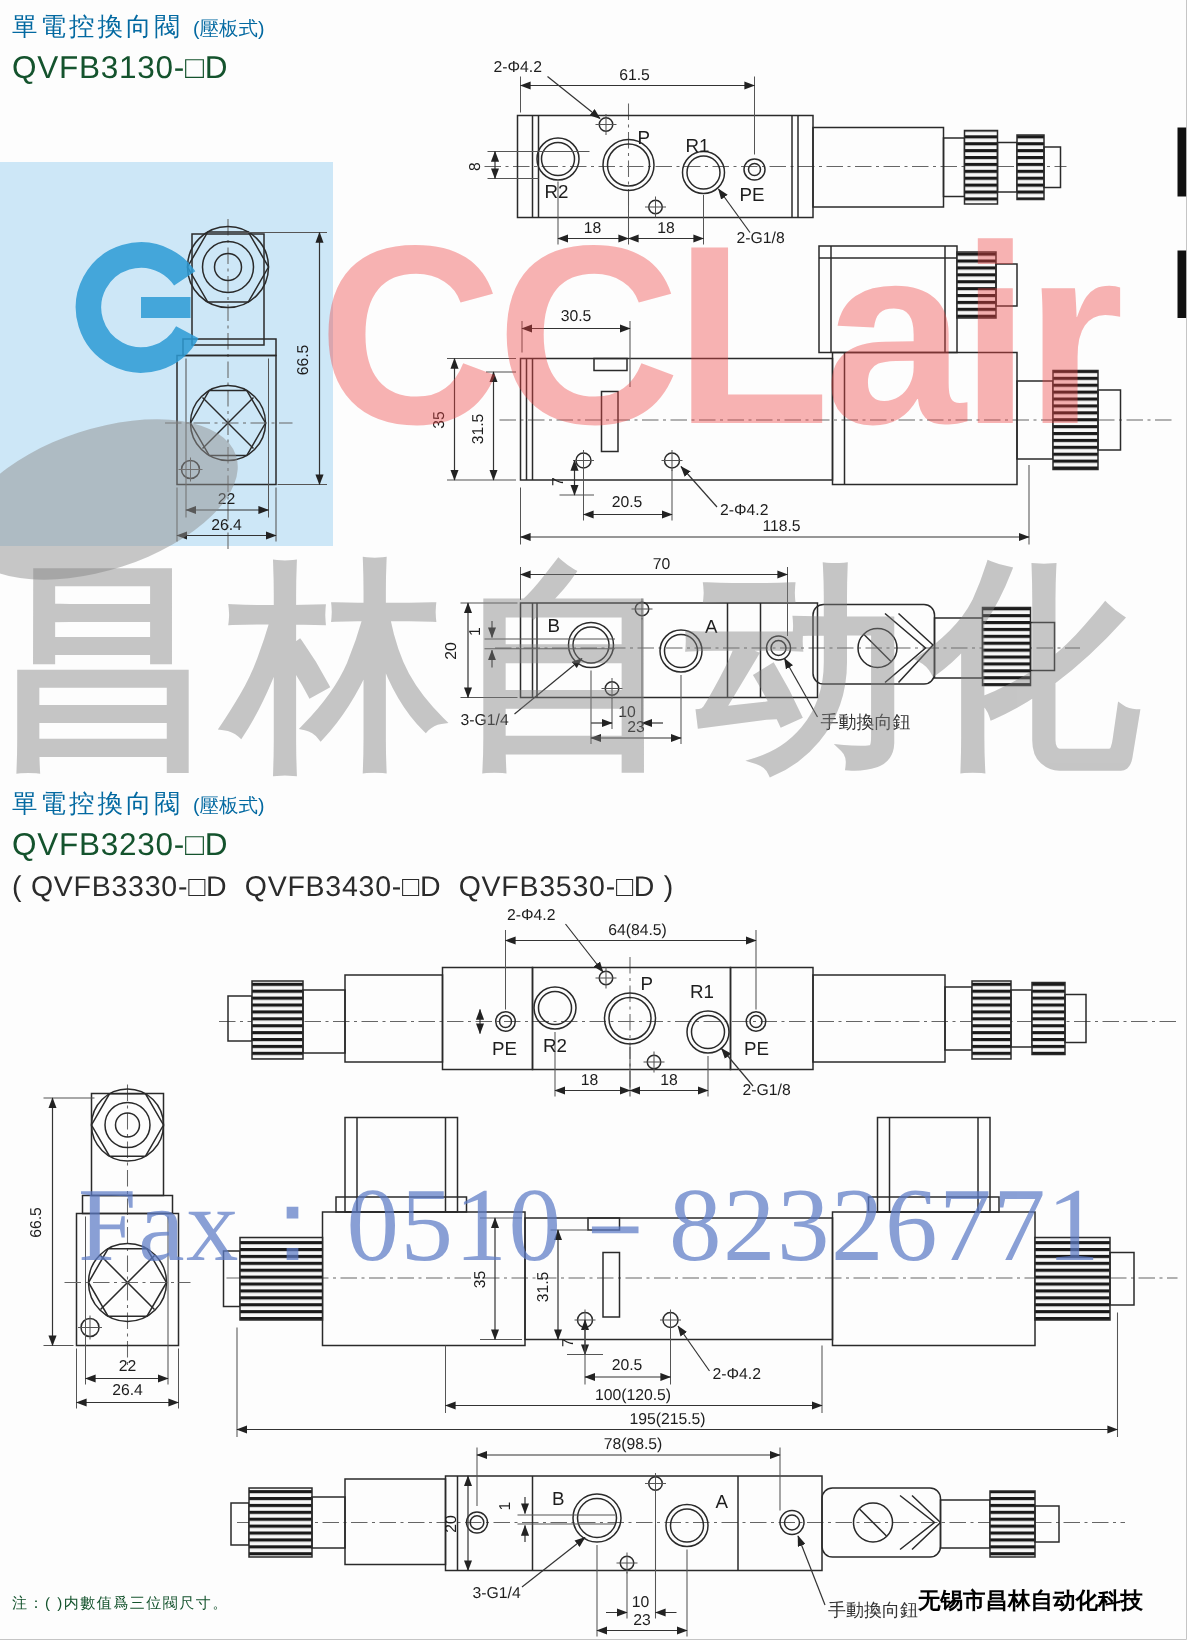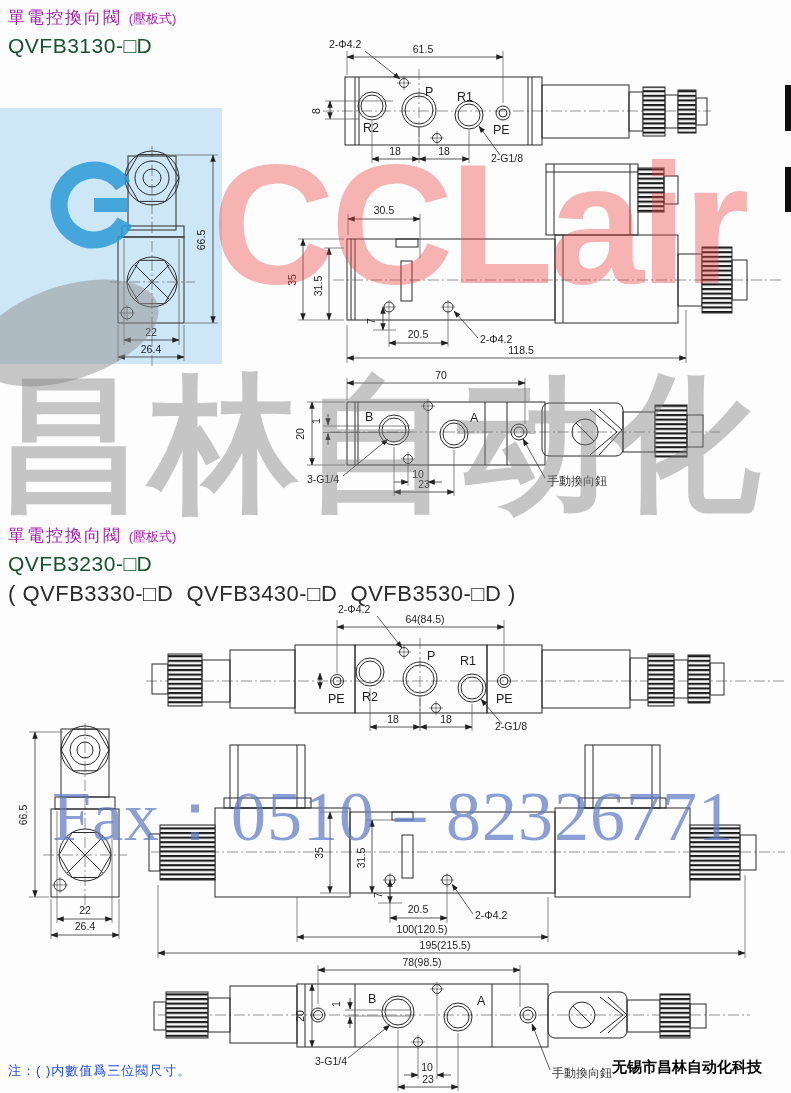--- a/index.html
+++ b/index.html
@@ -11,38 +11,38 @@
   .lnf{stroke:#2a2a2a;stroke-width:1;fill:url(#fins)}
   .dim{stroke:#333;stroke-width:.8;fill:none}
   .ext{stroke:#555;stroke-width:.7;fill:none}
   .cl{stroke:#666;stroke-width:.7;stroke-dasharray:11 3 2 3;fill:none}
   text.d{font:10.5px "Liberation Sans",sans-serif;fill:#1d1d1d}
   text.p{font:12.5px "Liberation Sans",sans-serif;fill:#1d1d1d}
   text.cjk{font:12px "Liberation Sans",sans-serif;fill:#333}
   .mid{text-anchor:middle}
   
   .sec-head{position:absolute;left:8px;z-index:4}
-  .sec-title{font-size:17px;letter-spacing:2px;color:#a21caf}
+  .sec-title{font-size:17px;letter-spacing:2px;color:#0369a1}
   .sec-title .sub{font-size:13px;letter-spacing:0}
   .sec-model{font-size:21px;letter-spacing:.5px;color:#14532d;margin-top:5px}
-  .sec-alt{font-size:22px;letter-spacing:.5px;color:#2b2b2b;margin-top:5px;white-space:pre}
+  .sec-alt{font-size:19px;letter-spacing:.5px;color:#2b2b2b;margin-top:5px;white-space:pre}
   
   .wm-blue{position:absolute;left:0;top:108px;width:222px;height:256px;background:#cde7f7;z-index:0}
   .wm-logo{position:absolute;left:46px;top:155px;z-index:3;opacity:.85}
   .wm-swoosh{position:absolute;left:-28px;top:286px;width:190px;height:94px;background:#8f8f8f;
              border-radius:50%;opacity:.5;transform:rotate(-18deg);z-index:2}
   .wm-cclair{position:absolute;left:212px;top:126px;font-size:170px;font-weight:bold;
              color:#ef4444;opacity:.40;letter-spacing:-4px;white-space:nowrap;z-index:3}
   .wm-brand{position:absolute;left:-4px;top:346px;font-size:148px;font-weight:bold;
             color:#7f7f7f;opacity:.44;letter-spacing:6px;white-space:nowrap;z-index:3}
   .wm-tel,.wm-fax{position:absolute;left:52px;font-family:"Liberation Serif",serif;
             font-size:70px;color:#5d7cc7;opacity:.72;white-space:nowrap;letter-spacing:1px;z-index:4}
   .wm-tel{top:680px}.wm-fax{top:770px}
   
-  .note{position:absolute;left:8px;top:1062px;font-size:13px;color:#1d4ed8;letter-spacing:1px;z-index:6}
+  .note{position:absolute;left:8px;top:1062px;font-size:10px;color:#14532d;letter-spacing:1px;z-index:6}
   .company{position:absolute;left:612px;top:1058px;font-size:15px;font-weight:bold;color:#000;z-index:6}
   .tab{position:absolute;left:785px;width:6px;background:#101010;z-index:5}
   .tab1{top:85px;height:46px}.tab2{top:167px;height:45px}
 </style>
 </head>
 <body>
 
 <div class="page">
 
   <svg width="0" height="0" style="position:absolute">

